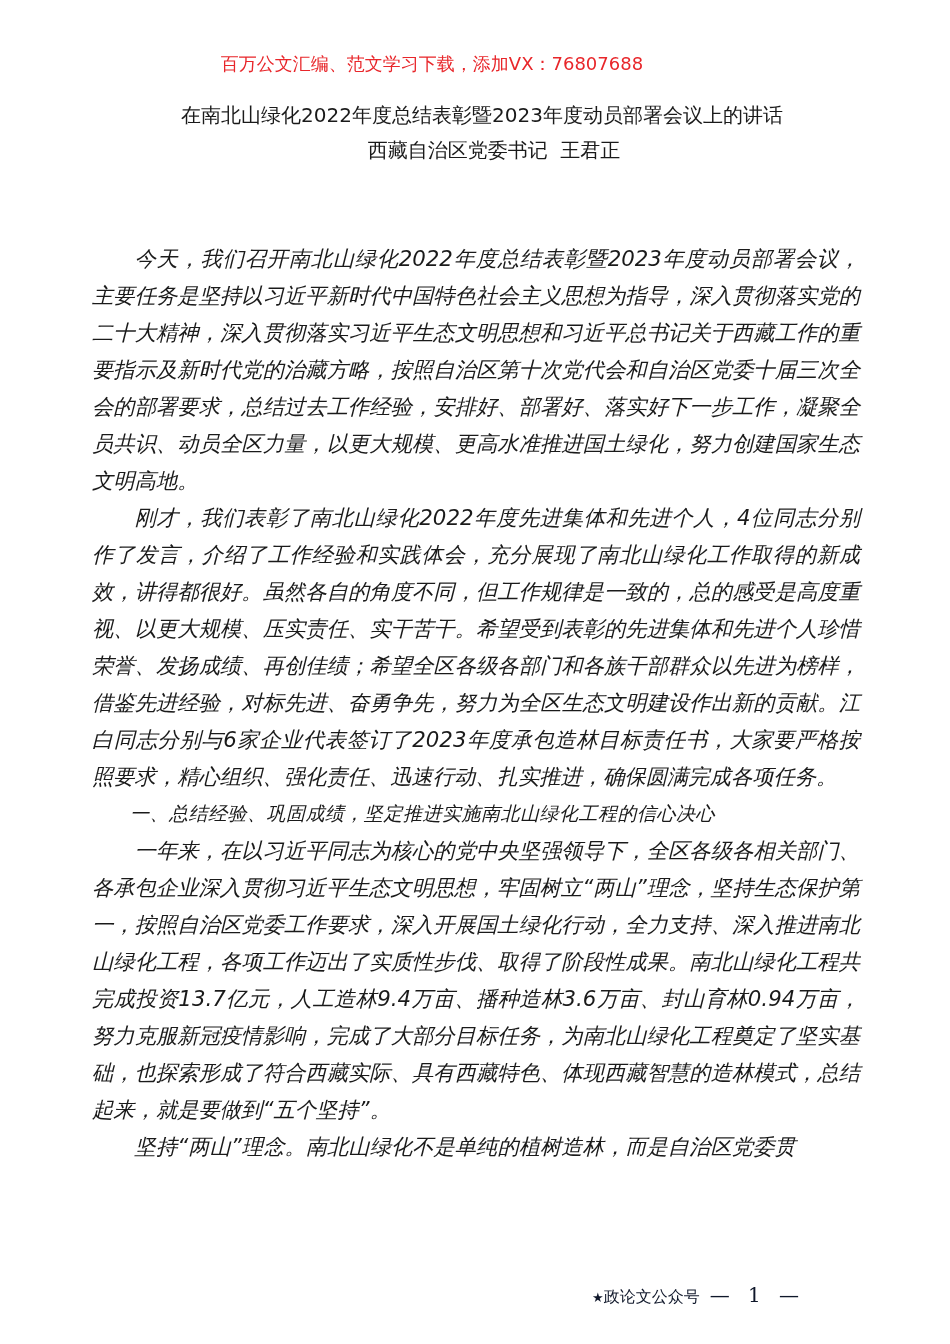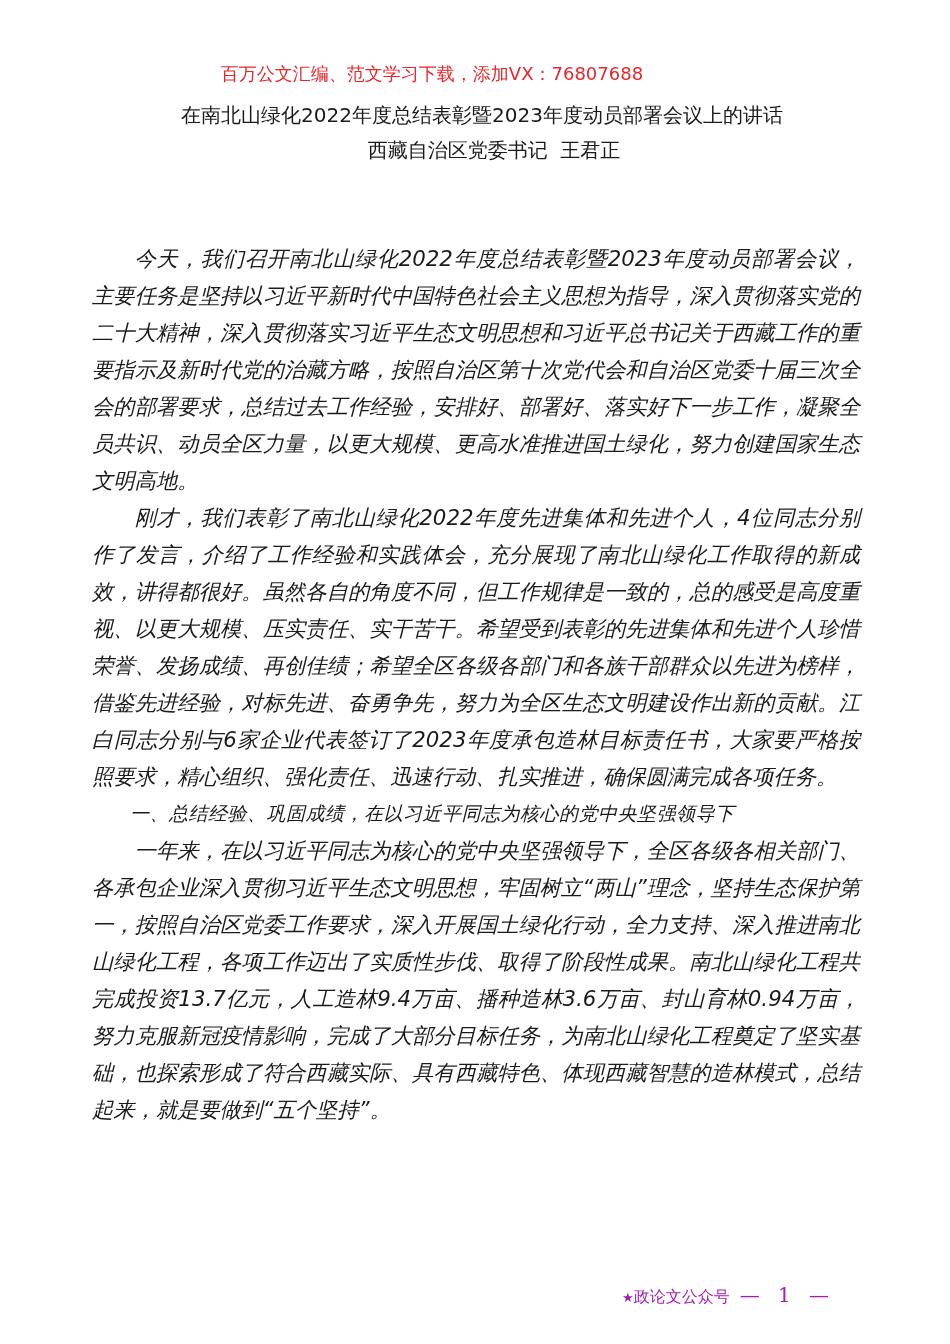--- a/index.html
+++ b/index.html
@@ -6,21 +6,21 @@
     body {
       width: 950px;
       height: 1344px;
       position: relative;
       overflow: hidden;
       font-family: "DejaVu Sans", "Liberation Sans", sans-serif;
       color: #1a1a1a;
     }
     .watermark {
       position: absolute;
-      top: 60px;
+      top: 50px;
       left: 0;
       width: 864px;
       text-align: center;
       color: #e8262a;
       font-size: 18px;
       line-height: 28px;
     }
     .title-block {
       position: absolute;
       top: 97px;
@@ -49,24 +49,24 @@
       text-indent: 2em;
       font-style: italic;
     }
     .body-text p.heading {
       font-size: 19px;
       letter-spacing: 0.5px;
     }
     .footer {
       position: absolute;
       top: 1283px;
-      left: 622px;
+      left: 592px;
       font-size: 16px;
       line-height: 24px;
-      color: #a21caf;
+      color: #0f172a;
       white-space: nowrap;
     }
     .footer .star { font-size: 13px; }
     .footer .pg {
       font-family: "DejaVu Serif", "Liberation Serif", serif;
       font-size: 20px;
       margin-left: 10px;
       letter-spacing: 6px;
     }
   </style>
@@ -76,19 +76,20 @@
 <div class="watermark">百万公文汇编、范文学习下载，添加VX：76807688</div>
 
 <div class="title-block">
   <div class="t">在南北山绿化2022年度总结表彰暨2023年度动员部署会议上的讲话</div>
   <div class="t sub" style="white-space:pre;padding-left:24px;">西藏自治区党委书记  王君正</div>
 </div>
 
 <div class="body-text">
   <p>今天，我们召开南北山绿化2022年度总结表彰暨2023年度动员部署会议，主要任务是坚持以习近平新时代中国特色社会主义思想为指导，深入贯彻落实党的二十大精神，深入贯彻落实习近平生态文明思想和习近平总书记关于西藏工作的重要指示及新时代党的治藏方略，按照自治区第十次党代会和自治区党委十届三次全会的部署要求，总结过去工作经验，安排好、部署好、落实好下一步工作，凝聚全员共识、动员全区力量，以更大规模、更高水准推进国土绿化，努力创建国家生态文明高地。</p>
   <p>刚才，我们表彰了南北山绿化2022年度先进集体和先进个人，4位同志分别作了发言，介绍了工作经验和实践体会，充分展现了南北山绿化工作取得的新成效，讲得都很好。虽然各自的角度不同，但工作规律是一致的，总的感受是高度重视、以更大规模、压实责任、实干苦干。希望受到表彰的先进集体和先进个人珍惜荣誉、发扬成绩、再创佳绩；希望全区各级各部门和各族干部群众以先进为榜样，借鉴先进经验，对标先进、奋勇争先，努力为全区生态文明建设作出新的贡献。江白同志分别与6家企业代表签订了2023年度承包造林目标责任书，大家要严格按照要求，精心组织、强化责任、迅速行动、扎实推进，确保圆满完成各项任务。</p>
-  <p class="heading">一、总结经验、巩固成绩，在以习近平同志为核心的党中央坚强领导下</p>
+  <p class="heading">一、总结经验、巩固成绩，坚定推进实施南北山绿化工程的信心决心</p>
   <p>一年来，在以习近平同志为核心的党中央坚强领导下，全区各级各相关部门、各承包企业深入贯彻习近平生态文明思想，牢固树立“两山”理念，坚持生态保护第一，按照自治区党委工作要求，深入开展国土绿化行动，全力支持、深入推进南北山绿化工程，各项工作迈出了实质性步伐、取得了阶段性成果。南北山绿化工程共完成投资13.7亿元，人工造林9.4万亩、播种造林3.6万亩、封山育林0.94万亩，努力克服新冠疫情影响，完成了大部分目标任务，为南北山绿化工程奠定了坚实基础，也探索形成了符合西藏实际、具有西藏特色、体现西藏智慧的造林模式，总结起来，就是要做到“五个坚持”。</p>
+  <p>坚持“两山”理念。南北山绿化不是单纯的植树造林，而是自治区党委贯</p>
 </div>
 
 <div class="footer">
   <span class="star">★</span><span>政论文公众号</span><span class="pg">— 1 —</span>
 </div>
 
 </body></html>

